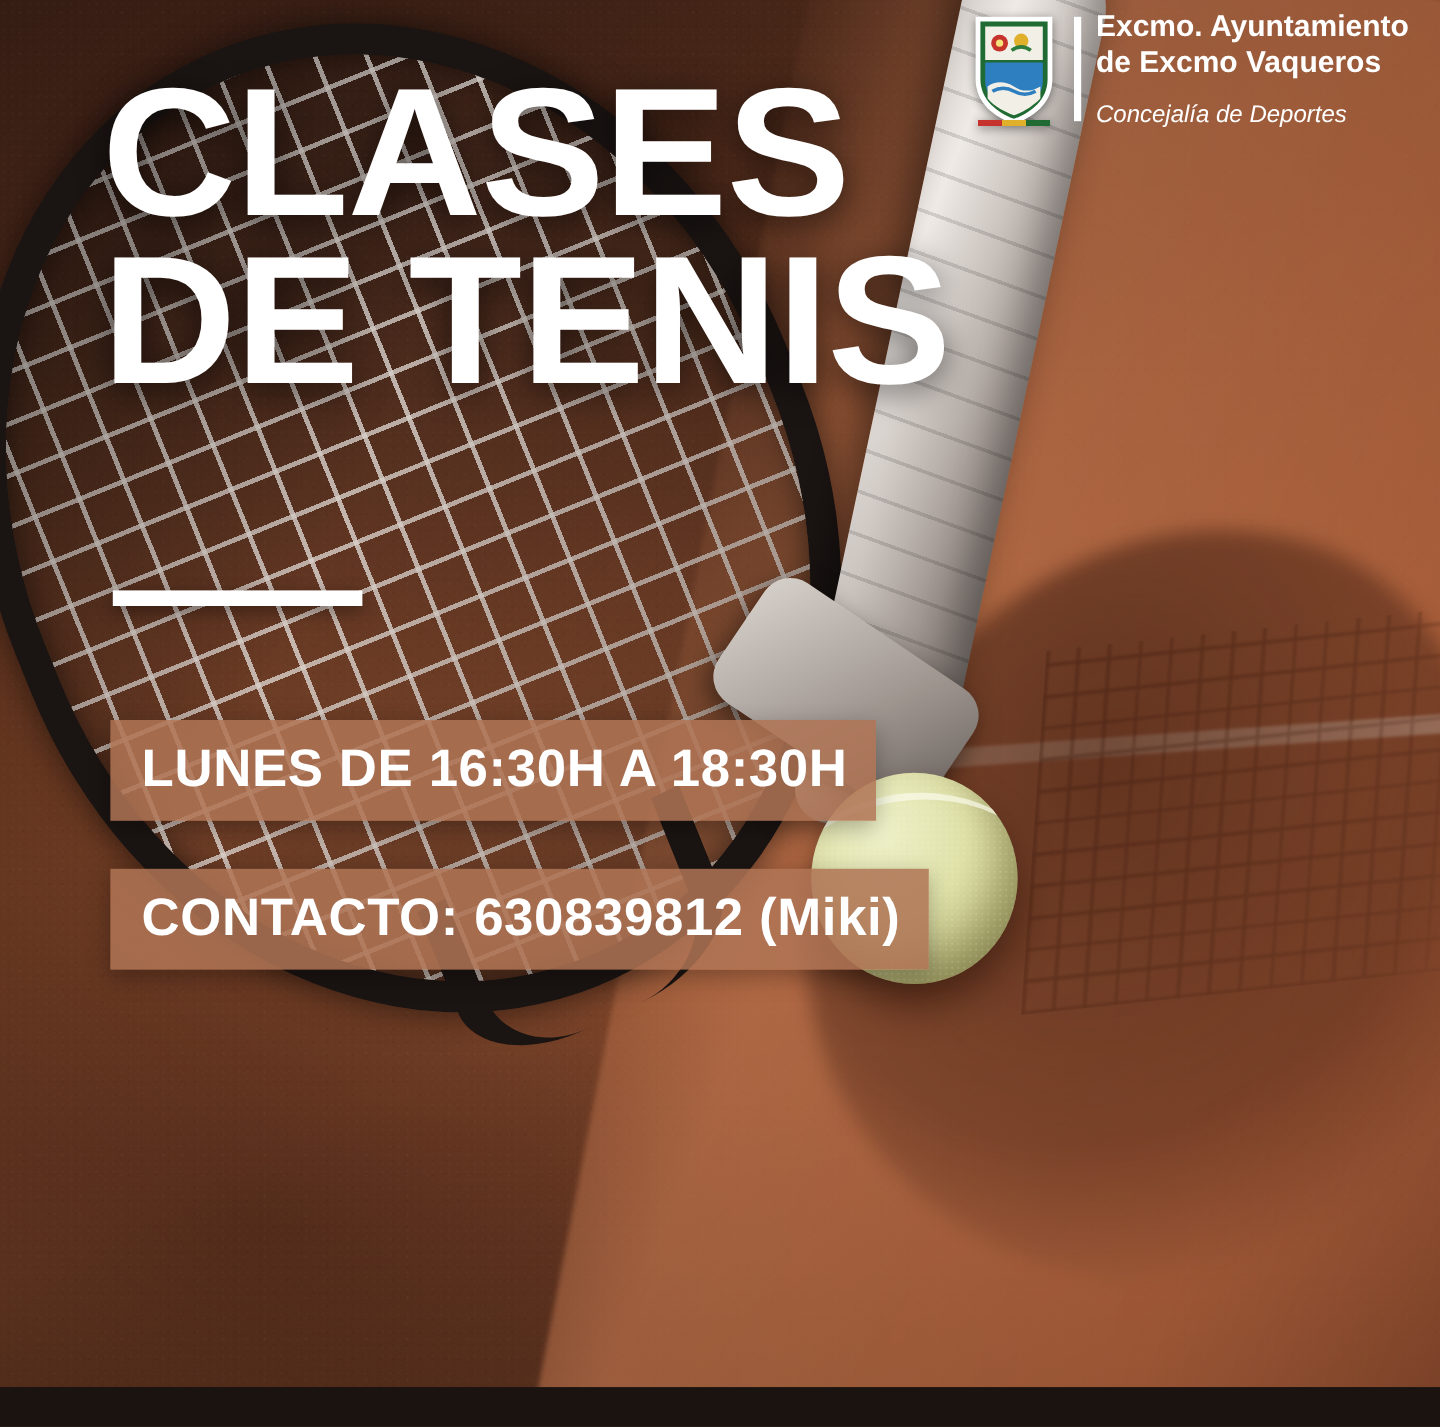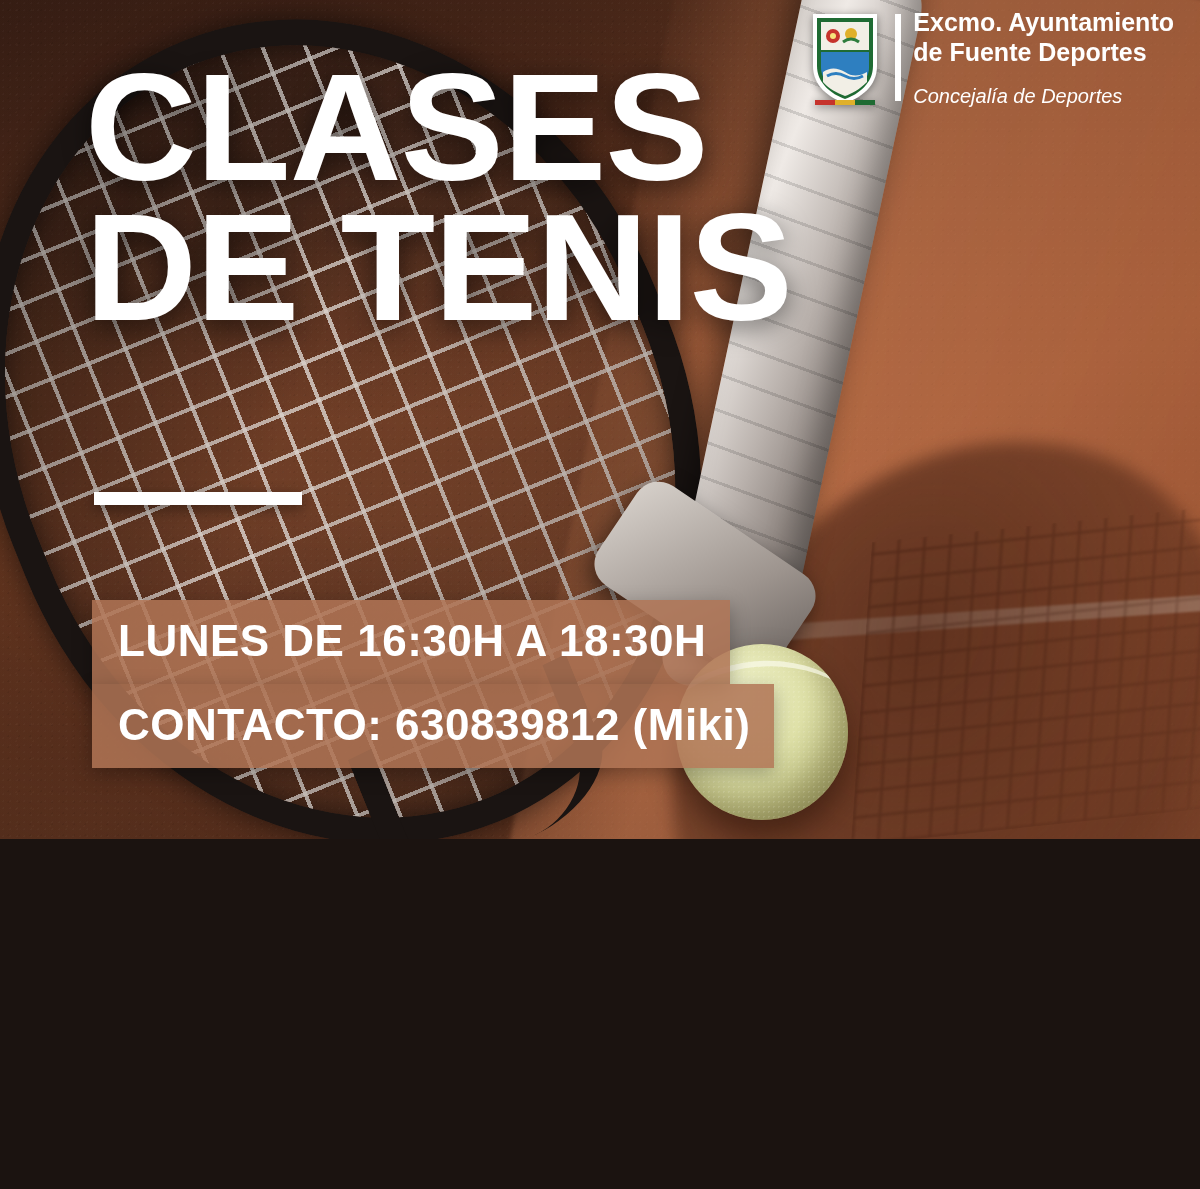--- a/index.html
+++ b/index.html
@@ -6,21 +6,21 @@
     margin: 0;
     padding: 0;
     background: #1b1310;
   }
   body {
     font-family: "Liberation Sans", sans-serif;
   }
   .poster {
     position: relative;
     width: 1200px;
-    height: 839px;
+    height: 1156px;
     overflow: hidden;
     background: #6b3e2c;
   }
 
   
   .bg {
     position: absolute;
     inset: 0;
     background:
       
@@ -236,20 +236,21 @@
     background: #ffffff;
     box-shadow: 0 4px 14px rgba(0,0,0,0.4);
   }
 
   .info-list {
     position: absolute;
     left: 92px;
     top: 600px;
     display: flex;
     flex-direction: column;
+    gap: 40px;
     align-items: flex-start;
   }
   .info-item {
     display: inline-block;
     background: rgba(176, 116, 85, 0.86);
     color: #ffffff;
     font-size: 44px;
     font-weight: 700;
     letter-spacing: 0.5px;
     padding: 16px 24px 18px 26px;
@@ -340,21 +341,21 @@
           <path d="M16 62 q10 -7 22 0 q10 7 22 0 v10 C52 80 44 84 38 86 C30 83 22 79 16 72 Z" fill="#f2efe6"></path>
           <path d="M20 66 q9 -5 18 0 q9 5 18 0" stroke="#2e7fc0" stroke-width="3" fill="none"></path>
           <rect x="8" y="90" width="20" height="5" fill="#c6332c"></rect>
           <rect x="28" y="90" width="20" height="5" fill="#e0b02a"></rect>
           <rect x="48" y="90" width="20" height="5" fill="#1f6b33"></rect>
         </svg>
       </div>
       <div class="logo-divider"></div>
       <div class="logo-text">
         <div class="l1">Excmo. Ayuntamiento</div>
-        <div class="l2">de Fuente Deportes</div>
+        <div class="l2">de Excmo Vaqueros</div>
         <div class="l3">Concejalía de Deportes</div>
       </div>
     </div>
 
     <div class="title">
       <span class="line">CLASES</span>
       <span class="line">DE TENIS</span>
     </div>
     <div class="title-rule"></div>
 

